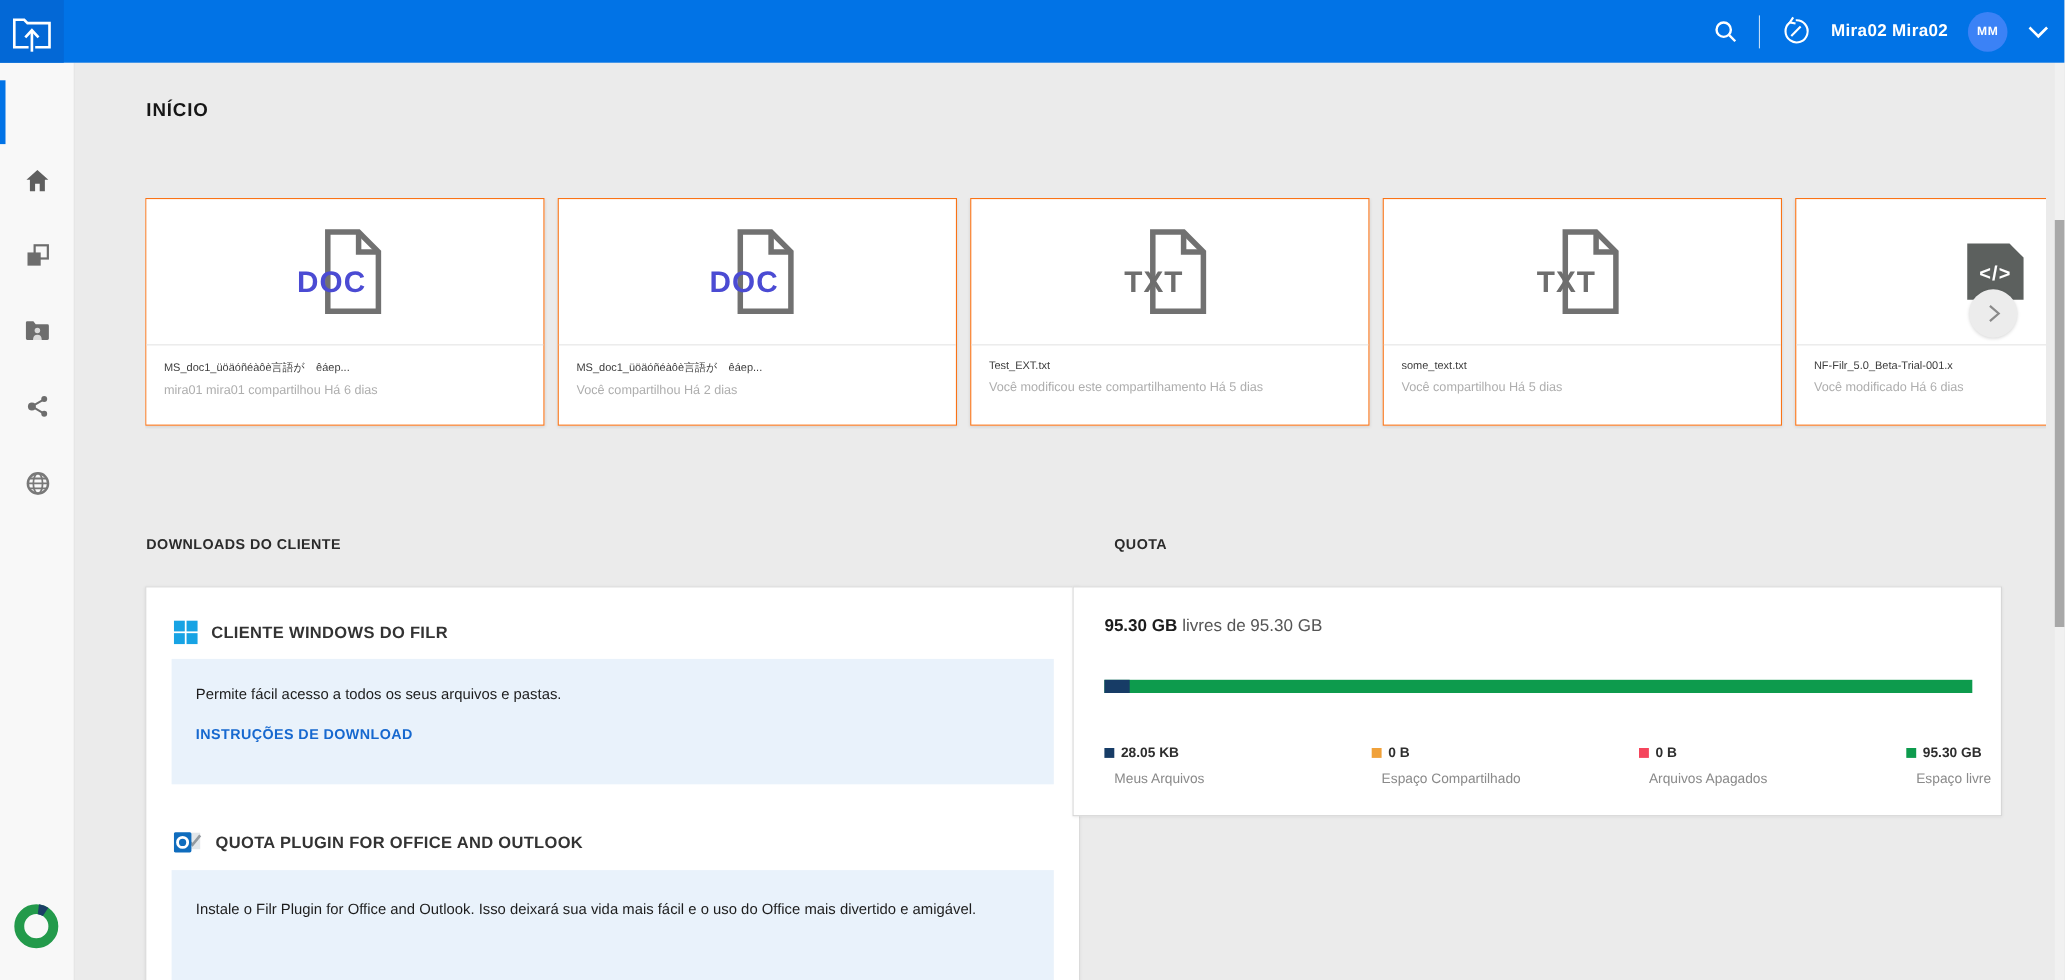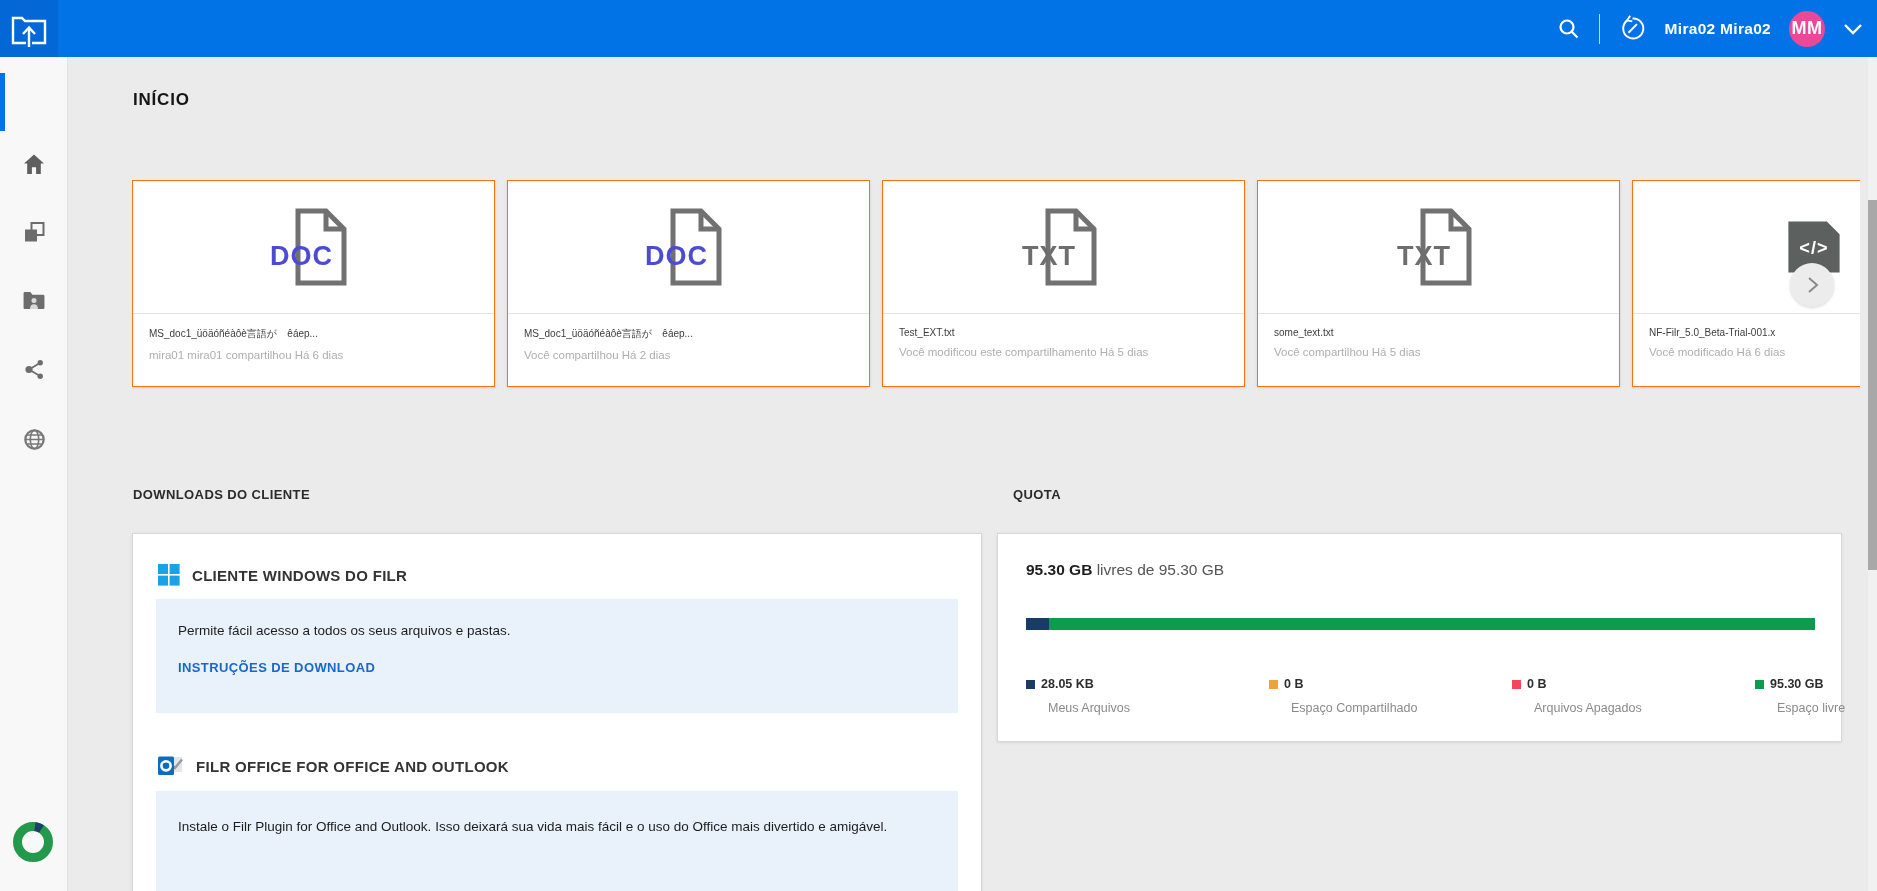--- a/index.html
+++ b/index.html
@@ -8,22 +8,22 @@
   #app { position:relative; width:1877px; height:891px; background:#ebebeb; overflow:hidden; }
 
   
   .topbar { position:absolute; left:0; top:0; width:1877px; height:57px; background:#0173e6; z-index:30; }
   .logo-tile { position:absolute; left:0; top:0; width:58px; height:57px; background:#0368d6;
                display:flex; align-items:center; justify-content:center; cursor:pointer; }
   .tb-right { position:absolute; right:14px; top:0; height:57px; display:flex; align-items:center; gap:18px; }
   .tb-icon { display:flex; align-items:center; justify-content:center; cursor:pointer; }
   .tb-divider { width:1px; height:30px; background:rgba(255,255,255,.75); }
   .tb-user { color:#fff; font-size:15.5px; font-weight:bold; letter-spacing:.3px; cursor:pointer; }
-  .avatar { width:36px; height:36px; border-radius:50%; background:#ec4899; color:#fff;
-            display:flex; align-items:center; justify-content:center; font-size:18px; font-weight:bold;
+  .avatar { width:36px; height:36px; border-radius:50%; background:#3b82f6; color:#fff;
+            display:flex; align-items:center; justify-content:center; font-size:11px; font-weight:bold;
             letter-spacing:.5px; cursor:pointer; }
 
   
   .sidebar { position:absolute; left:0; top:57px; width:68px; height:834px; background:#f8f8f8;
              border-right:1px solid #e3e3e3; z-index:20; }
   .side-item { position:absolute; left:0; width:68px; height:58px; display:flex; align-items:center;
                justify-content:center; cursor:pointer; }
   .active-bar { position:absolute; left:0; top:16px; width:5px; height:58px; background:#0173e6; }
   .side-donut { position:absolute; left:11px; top:763px; }
 
@@ -42,21 +42,21 @@
   .next-btn { position:absolute; left:1790px; top:263px; width:44px; height:44px; border-radius:50%;
               background:#ececec; box-shadow:0 1px 3px rgba(0,0,0,.15); display:flex; align-items:center;
               justify-content:center; cursor:pointer; z-index:5; }
 
   .section-h { position:absolute; font-size:13px; font-weight:bold; color:#2b2b2b; letter-spacing:.4px; }
   .h-downloads { left:133px; top:487px; }
   .h-quota { left:1013px; top:487px; }
 
   .panel { position:absolute; background:#fff; border:1px solid #d7d7d7; box-shadow:0 1px 3px rgba(0,0,0,.08); }
   .dl-panel { left:132px; top:533px; width:850px; height:380px; }
-  .q-panel  { left:997px; top:533px; width:845px; height:209px; }
+  .q-panel  { left:975px; top:533px; width:845px; height:209px; }
 
   .dl-item { position:absolute; left:25px; display:flex; align-items:center; gap:12px; }
   .dl-item-label { font-size:15px; font-weight:bold; color:#333; letter-spacing:.3px; }
   .info-box { position:absolute; left:23px; width:802px; background:#e9f2fb; padding:24px 22px; }
   .info-text { font-size:13.5px; color:#1d1d1d; }
   .dl-link { display:inline-block; margin-top:22px; font-size:13px; font-weight:bold; color:#1668cf;
              letter-spacing:.4px; text-decoration:none; cursor:pointer; }
   .box-1 { top:65px; height:114px; }
   .box-2 { top:257px; height:130px; }
   .box-2 .info-text { line-height:40px; max-width:780px; margin-top:-8px; }
@@ -64,21 +64,21 @@
   .q-free { position:absolute; left:28px; top:27px; font-size:15.5px; color:#555; }
   .q-free b { color:#1d1d1d; }
   .q-bar { position:absolute; left:28px; top:84px; width:789px; height:12px; background:#0d9b4d; display:flex; }
   .q-bar-used { width:23px; height:12px; background:#173c66; }
   .q-legend { position:absolute; left:28px; top:143px; display:flex;gap:48px; }
   .q-item { width:195px; }
   .q-val-row { display:flex; align-items:center; gap:6px; font-size:12.5px; font-weight:600; color:#2e2e2e; }
   .q-swatch { width:9px; height:9px; flex:0 0 9px; }
   .c-navy { background:#173c66; } .c-orange { background:#f0a13a; }
   .c-red { background:#f5455c; } .c-green { background:#0d9b4d; }
-  .q-label { margin-top:10px; margin-left:22px; font-size:12.5px; color:#8a8a8a; }
+  .q-label { margin-top:10px; margin-left:9px; font-size:12.5px; color:#8a8a8a; }
 
   
   .sb-track { position:absolute; left:1868px; top:57px; width:9px; height:834px; background:#f1f1f1; }
   .sb-thumb { position:absolute; left:0; top:143px; width:9px; height:370px; background:#a8a8a8; cursor:pointer; }
 
   svg { display:block; }
   .doc-label { font:bold 27px "Liberation Sans", sans-serif; letter-spacing:1px; }
 </style>
 </head>
 <body>
@@ -285,21 +285,21 @@
 
     <div class="dl-item" style="top:220px">
       <span>
         <svg width="26" height="24" viewBox="0 0 26 24" fill="none">
           <rect x="10" y="3" width="14" height="15" fill="#e3e7ea"></rect>
           <path d="M13 10 L17 14 L24 5.5" stroke="#949a9f" stroke-width="2.4"></path>
           <rect x="0" y="2.5" width="16" height="18.5" rx="1.5" fill="#0f6cbd"></rect>
           <circle cx="8" cy="11.8" r="4.6" stroke="#fff" stroke-width="2.6" fill="none"></circle>
         </svg>
       </span>
-      <span class="dl-item-label">FILR OFFICE FOR OFFICE AND OUTLOOK</span>
+      <span class="dl-item-label">QUOTA PLUGIN FOR OFFICE AND OUTLOOK</span>
     </div>
 
     <div class="info-box box-2">
       <div class="info-text">Instale o Filr Plugin for Office and Outlook. Isso deixará sua vida mais fácil e o uso do Office mais divertido e amigável.</div>
     </div>
   </div>
 
   <div class="panel q-panel">
     <div class="q-free">
       <b>95.30 GB</b><span> livres de 95.30 GB</span>

